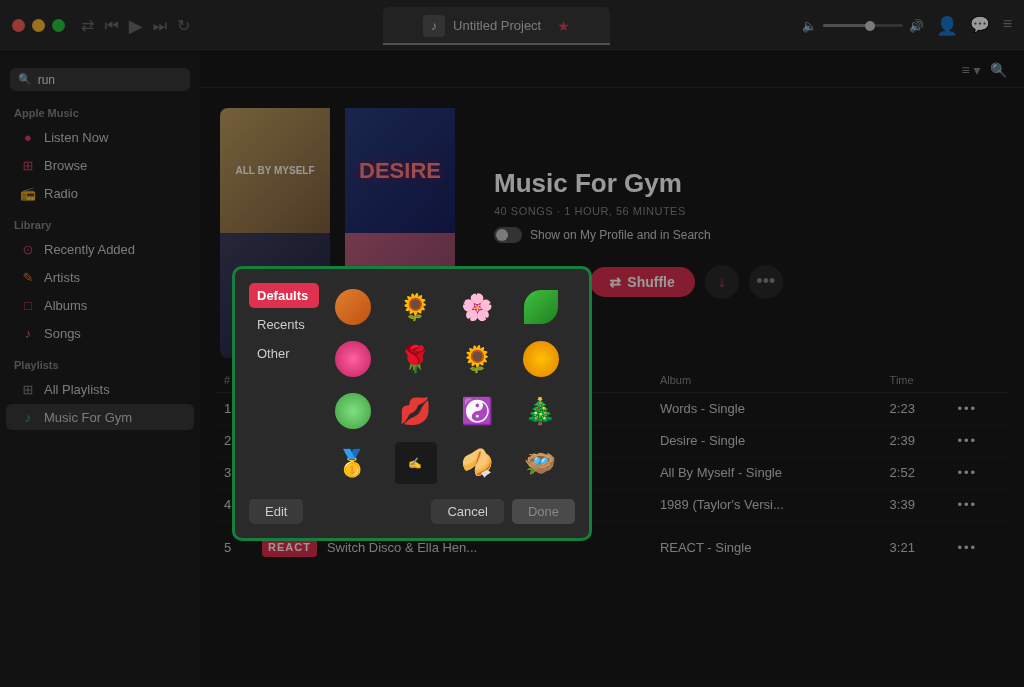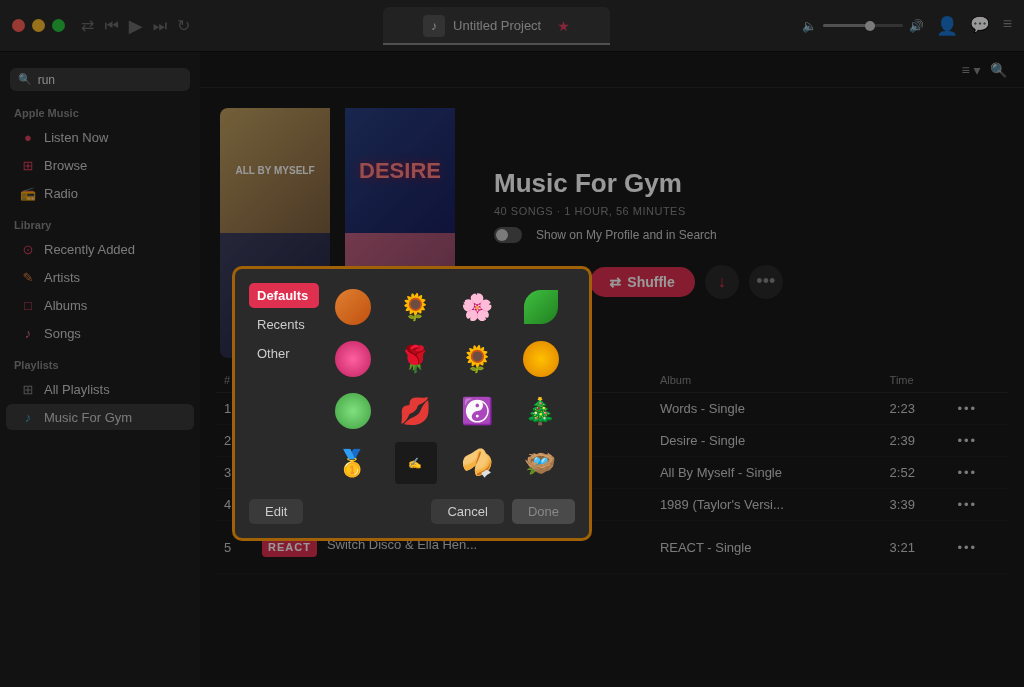--- a/index.html
+++ b/index.html
@@ -286,21 +286,21 @@
     }
     .profile-toggle-knob {
       width: 12px;
       height: 12px;
       background: #ccc;
       border-radius: 50%;
       position: absolute;
       top: 2px;
       left: 2px;
     }
-    .profile-label { font-size: 12px; color: #ccc; margin-left: 6px; }
+    .profile-label { font-size: 12px; color: #ccc; }
     .add-description {
       font-size: 12px;
       color: #888;
       cursor: pointer;
     }
     .playlist-action-row {
       display: flex;
       align-items: center;
       gap: 10px;
       margin-top: 14px;
@@ -393,21 +393,21 @@
       width: 1024px;
       height: 687px;
       background: rgba(0,0,0,0.4);
       z-index: 100;
       display: flex;
       align-items: center;
       justify-content: center;
     }
     .emoji-picker {
       background: #2a2a2a;
-      border: 3px solid #a16207;
+      border: 3px solid #15803d;
       border-radius: 10px;
       width: 360px;
       padding: 14px;
       position: relative;
       top: 60px;
       left: -100px;
     }
     .emoji-picker-body {
       display: flex;
       gap: 10px;
@@ -503,21 +503,21 @@
       justify-content: center;
       color: #ff8080;
       font-size: 22px;
       font-weight: 900;
       text-shadow: 0 0 10px rgba(255,0,0,0.5);
     }
 
     
     .react-row {
       display: flex;
-      align-items: flex-start;
+      align-items: center;
       gap: 10px;
       padding: 8px 8px;
     }
     .react-badge {
       background: #e03050;
       color: white;
       font-weight: 800;
       font-size: 11px;
       padding: 4px 6px;
       border-radius: 4px;

